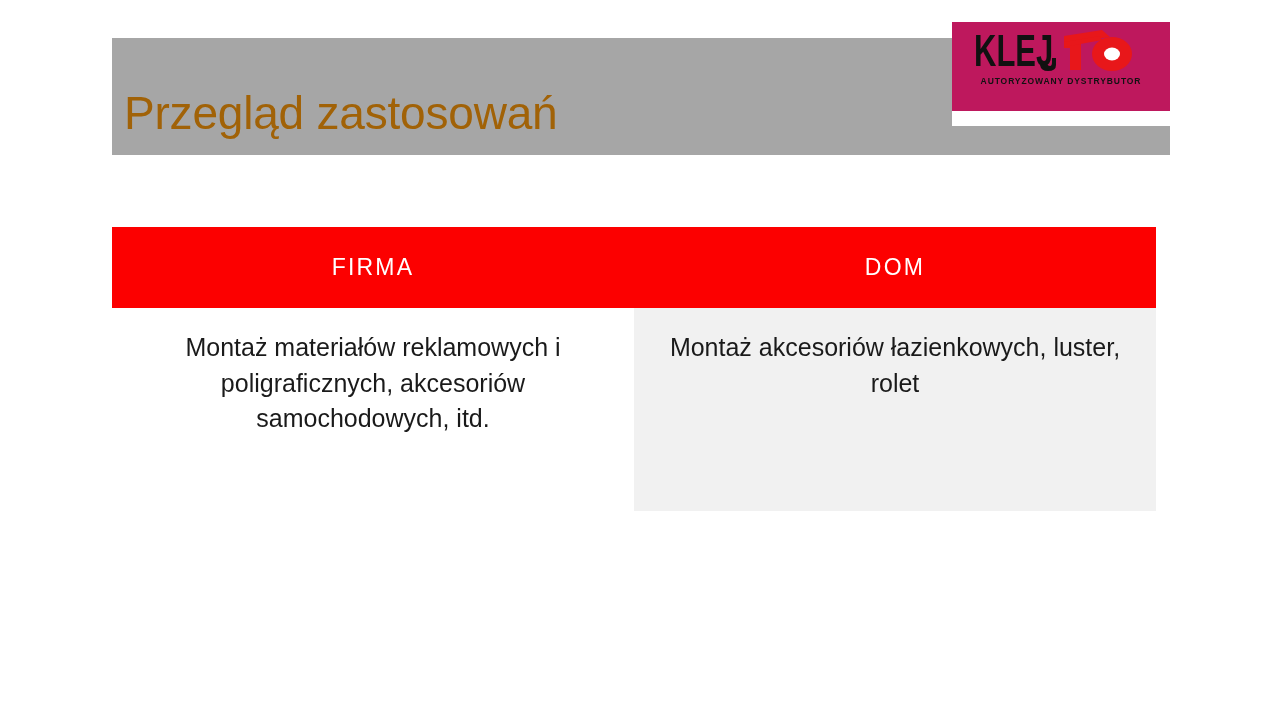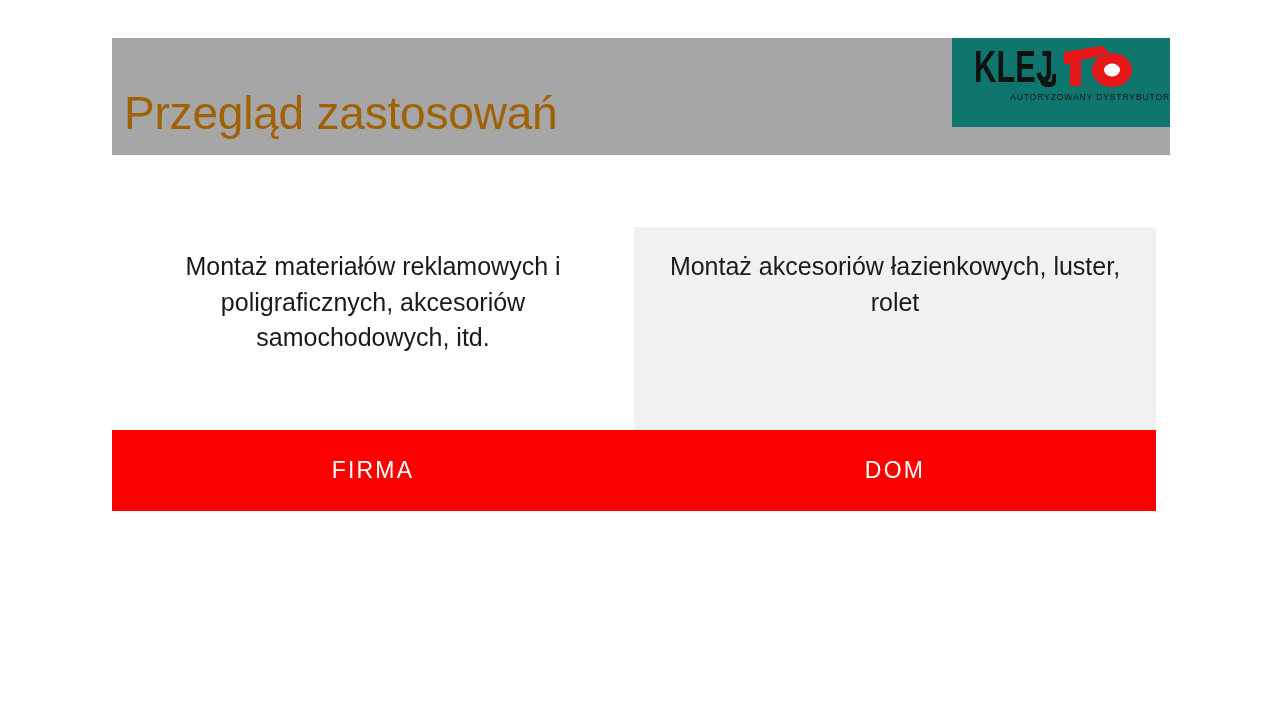--- a/index.html
+++ b/index.html
@@ -44,41 +44,41 @@
     font-weight: 400;
     color: #a16207;
     letter-spacing: -0.2px;
     white-space: nowrap;
   }
 
   
   #logo-box {
     position: absolute;
     left: 952px;
-    top: 38px;
+    top: 22px;
     width: 218px;
     height: 89px;
-    background: #0f766e;
+    background: #be185d;
     overflow: hidden;
   }
   #logo-wordmark {
     position: absolute;
     left: 0;
     top: 6px;
     width: 218px;
     height: 48px;
   }
   #logo-tagline {
     position: absolute;
     left: 0;
     top: 54px;
     width: 218px;
-    text-align: right;
+    text-align: center;
     font-size: 8.5px;
-    font-weight: normal;
+    font-weight: bold;
     letter-spacing: 0.9px;
     color: #121212;
   }
 
   
   #table {
     position: absolute;
     left: 112px;
     top: 227px;
     width: 1044px;
@@ -136,23 +136,23 @@
     <path d="M112 14 L148 8 L150 12 L112 19 Z" fill="#e8171a"></path>
 
     <ellipse cx="160" cy="26" rx="20" ry="17" fill="#e8171a"></ellipse>
     <ellipse cx="160" cy="26" rx="8" ry="6.5" fill="#ffffff"></ellipse>
   </svg>
   <div id="logo-tagline">AUTORYZOWANY DYSTRYBUTOR</div>
 </div>
 
 <div id="table">
 
+  <div id="table-head">
+    <div class="head-cell" style="background:#fc0000">FIRMA</div>
+    <div class="head-cell" style="background:#fc0000">DOM</div>
+  </div>
+
   <div id="table-body">
     <div class="body-cell cell-firma">Montaż materiałów reklamowych i poligraficznych, akcesoriów samochodowych, itd.</div>
     <div class="body-cell cell-dom">Montaż akcesoriów łazienkowych, luster, rolet</div>
   </div>
 
-  <div id="table-head">
-    <div class="head-cell" style="background:#fc0000">FIRMA</div>
-    <div class="head-cell" style="background:#fc0000">DOM</div>
-  </div>
-
 </div>
 
 </body></html>

